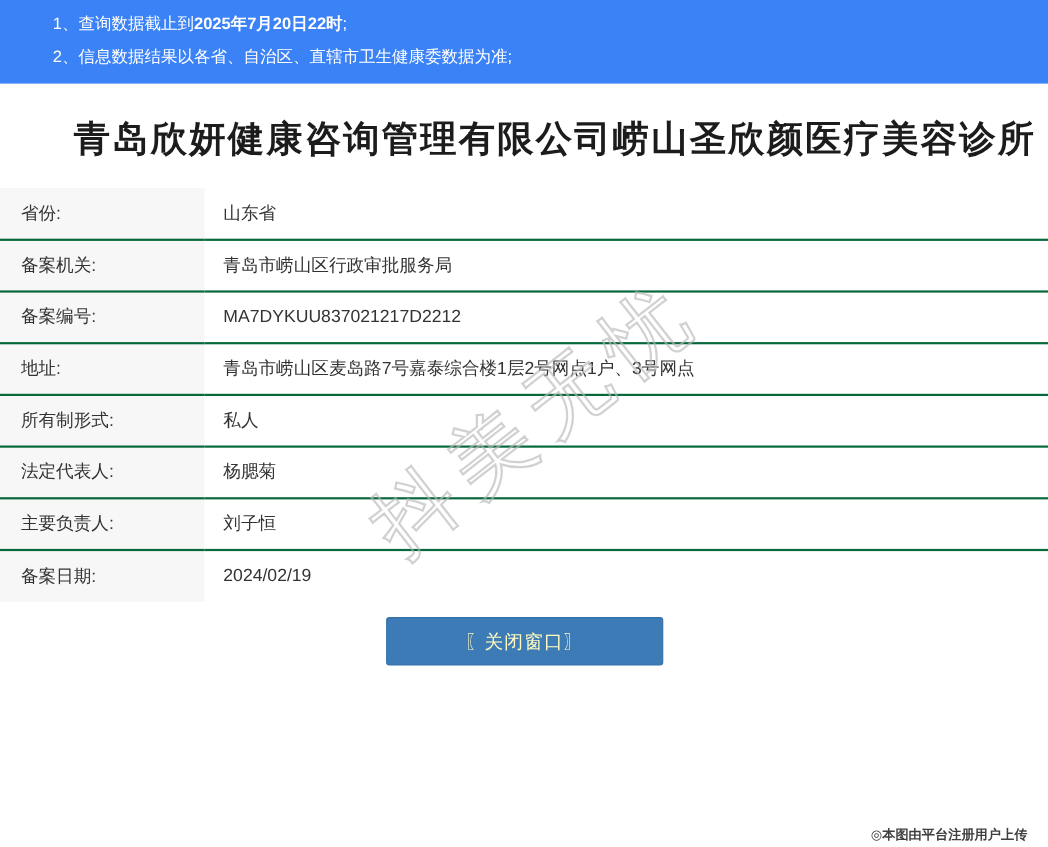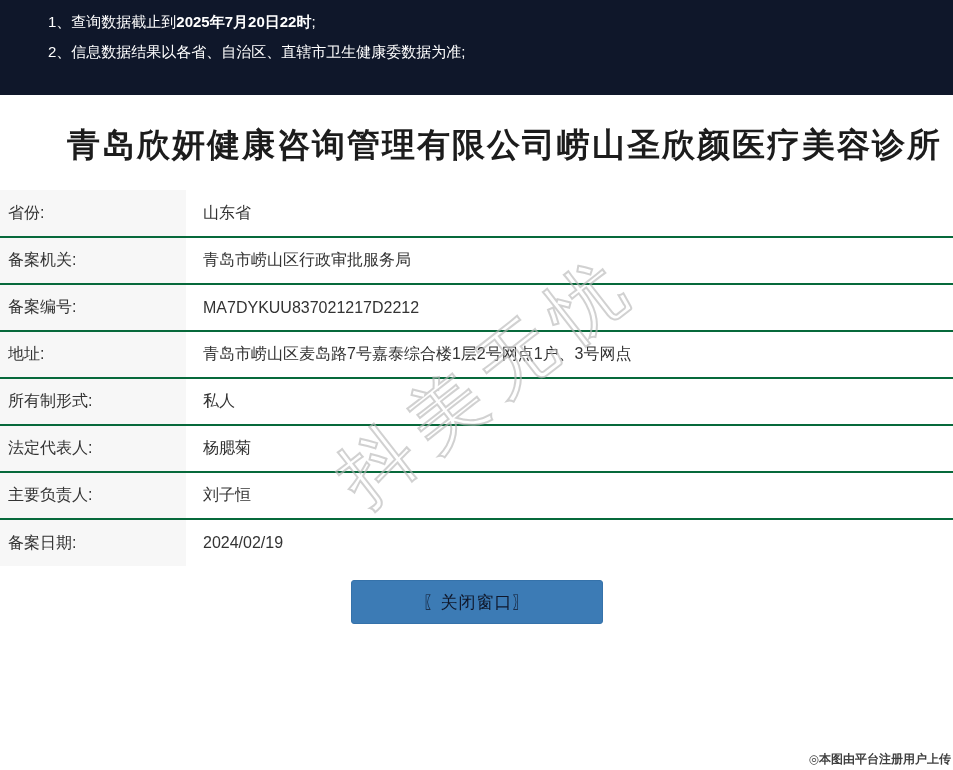--- a/index.html
+++ b/index.html
@@ -6,22 +6,22 @@
   html, body {
     width: 953px; height: 770px;
     background: #ffffff;
     font-family: "Liberation Sans", "DejaVu Sans", sans-serif;
     overflow: hidden;
     position: relative;
   }
   
   .banner {
     width: 100%;
-    height: 95px;
-    background: #0f172a;
+    height: 76px;
+    background: #3b82f6;
     color: #ffffff;
     padding: 7px 10px 0 48px;
   }
   .notice-line {
     height: 30px;
     line-height: 30px;
     font-size: 15px;
     white-space: nowrap;
   }
   .notice-line .bold { font-weight: 700; }
@@ -45,21 +45,21 @@
     border-collapse: collapse;
     table-layout: fixed;
   }
   table.records tr { height: 47px; }
   table.records tr:not(:last-child) { border-bottom: 2px solid #07693b; }
   table.records th {
     width: 186px;
     background: #f7f7f7;
     font-weight: 400;
     text-align: left;
-    padding-left: 8px;
+    padding-left: 19px;
     font-size: 16px;
     color: #333333;
     vertical-align: middle;
   }
   table.records td {
     padding-left: 17px;
     font-size: 16px;
     color: #333333;
     vertical-align: middle;
     white-space: nowrap;
@@ -68,29 +68,29 @@
   .button-row {
     margin-top: 14px;
     text-align: center;
   }
   .close-btn {
     width: 252px;
     height: 44px;
     background: #3c7bb5;
     border: 1px solid #3572aa;
     border-radius: 3px;
-    color: #0f172a;
+    color: #fef9c3;
     font-size: 17px;
     font-family: "Liberation Sans", "DejaVu Sans", sans-serif;
     cursor: pointer;
     letter-spacing: 1px;
   }
   .attribution {
     position: absolute;
-    right: 2px;
+    right: 19px;
     bottom: 2px;
     font-size: 12px;
     font-weight: 700;
     color: #3f3f3f;
     text-shadow: -1px 0 #fff, 1px 0 #fff, 0 -1px #fff, 0 1px #fff,
                  -1px -1px #fff, 1px 1px #fff, -1px 1px #fff, 1px -1px #fff;
   }
   
   .watermark {
     position: absolute;

